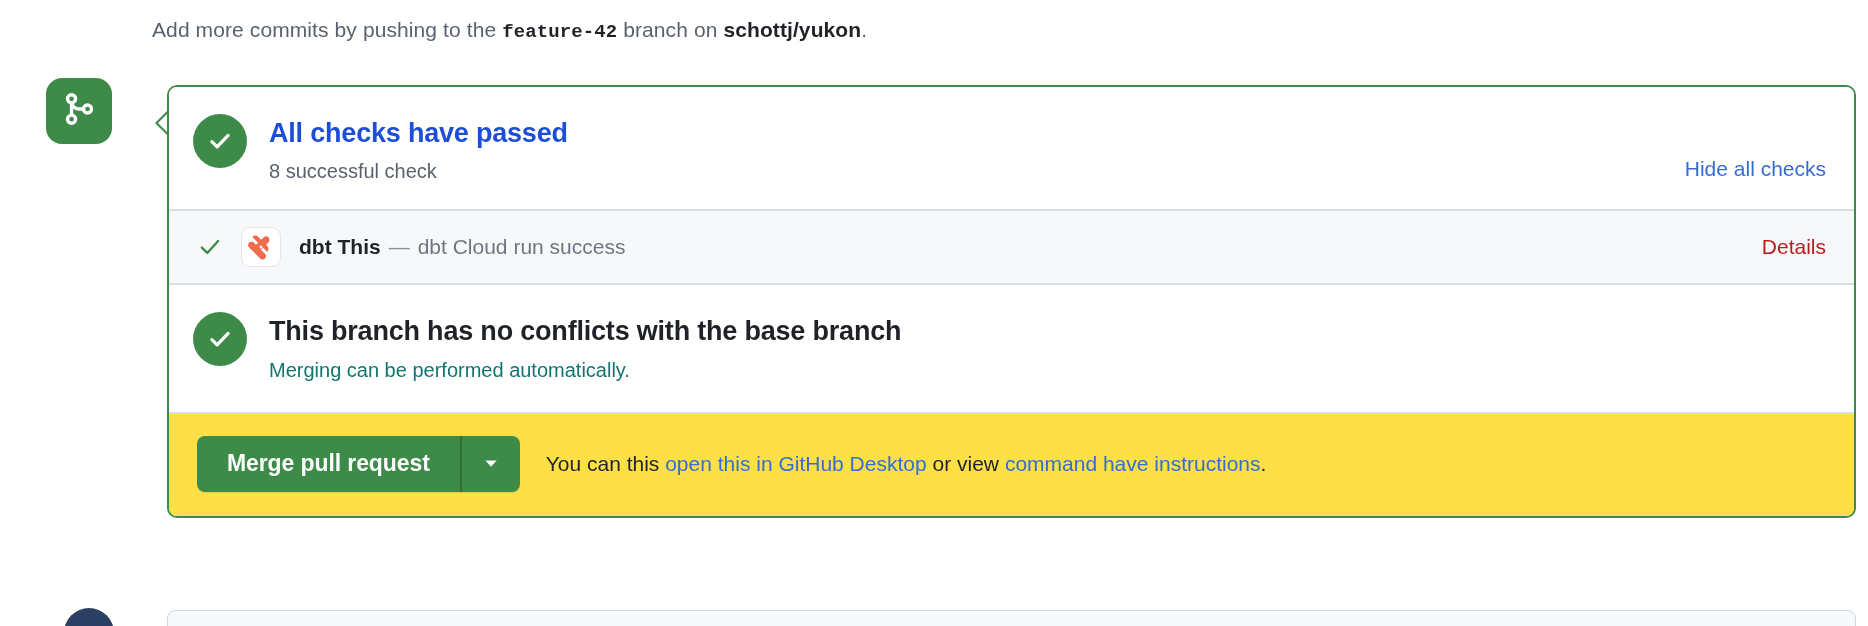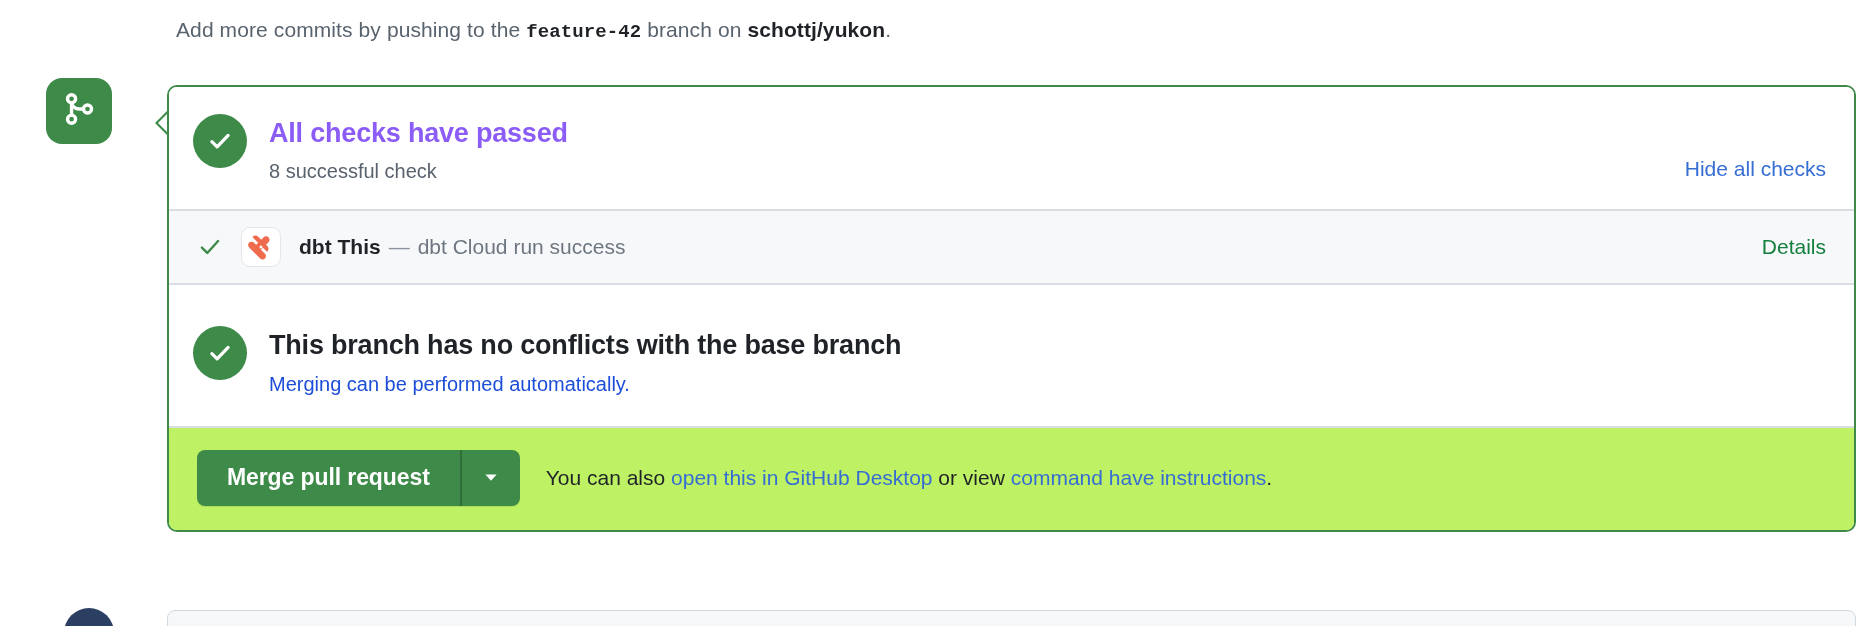--- a/index.html
+++ b/index.html
@@ -16,21 +16,21 @@
     position: relative;
     width: 1868px;
     height: 626px;
     overflow: hidden;
     background: #ffffff;
   }
 
   
   .push-hint {
     position: absolute;
-    left: 176px;
+    left: 152px;
     top: 14px;
     font-size: 21px;
     line-height: 31px;
     color: #59636e;
     white-space: nowrap;
     letter-spacing: 0.1px;
   }
   .push-hint .mono {
     font-family: "Liberation Mono", "DejaVu Sans Mono", monospace;
     font-weight: 700;
@@ -107,21 +107,21 @@
     background: #3d8a49;
     display: flex;
     align-items: center;
     justify-content: center;
     margin-right: 22px;
   }
   .checks-header-text { padding-top: 2px; }
   .checks-title {
     font-size: 27px;
     font-weight: 700;
-    color: #8b5cf6;
+    color: #1d4ed8;
     line-height: 34px;
     letter-spacing: -0.2px;
   }
   .checks-sub {
     font-size: 20px;
     color: #59636e;
     line-height: 28px;
     margin-top: 7px;
   }
   .hide-all-checks {
@@ -181,54 +181,54 @@
     font-size: 21px;
     color: #6e7781;
     white-space: nowrap;
   }
   .details-link {
     position: absolute;
     right: 28px;
     top: 50%;
     transform: translateY(-50%);
     font-size: 21px;
-    color: #15803d;
+    color: #b91c1c;
     cursor: pointer;
     text-align: right;
   }
 
   
   .conflicts {
     display: flex;
     align-items: flex-start;
-    padding: 41px 24px 28px 24px;
+    padding: 27px 24px 28px 24px;
     background: #ffffff;
     border-bottom: 2px solid #d8dee4;
   }
   .conflicts-text { padding-top: 2px; }
   .conflicts-title {
     font-size: 27px;
     font-weight: 700;
     color: #1f2328;
     line-height: 34px;
     letter-spacing: -0.2px;
   }
   .conflicts-sub {
     font-size: 20px;
-    color: #1d4ed8;
+    color: #0f766e;
     line-height: 28px;
     margin-top: 8px;
   }
 
   
   .merge-footer {
     display: flex;
     align-items: center;
     padding: 22px 24px 24px 28px;
-    background: #bef264;
+    background: #fde047;
   }
   .merge-btn-group {
     display: flex;
     align-items: stretch;
     border-radius: 8px;
     overflow: hidden;
     box-shadow: 0 1px 0 rgba(27,31,36,0.1);
   }
   .merge-btn {
     background: #3d8a49;
@@ -364,21 +364,21 @@
         <button class="merge-btn">Merge pull request</button>
         <button class="merge-caret">
           <span>
             <svg width="20" height="20" viewBox="0 0 16 16">
               <path d="M3.5 6l4.5 5 4.5-5z" fill="#ffffff"></path>
             </svg>
           </span>
         </button>
       </div>
       <div class="footer-note">
-        <span>You can also</span>
+        <span>You can this</span>
         <a>open this in GitHub Desktop</a>
         <span>or view</span>
         <a>command have instructions</a><span>.</span>
       </div>
     </div>
 
   </div>
 
   <div class="next-avatar"></div>
   <div class="next-box"></div>

